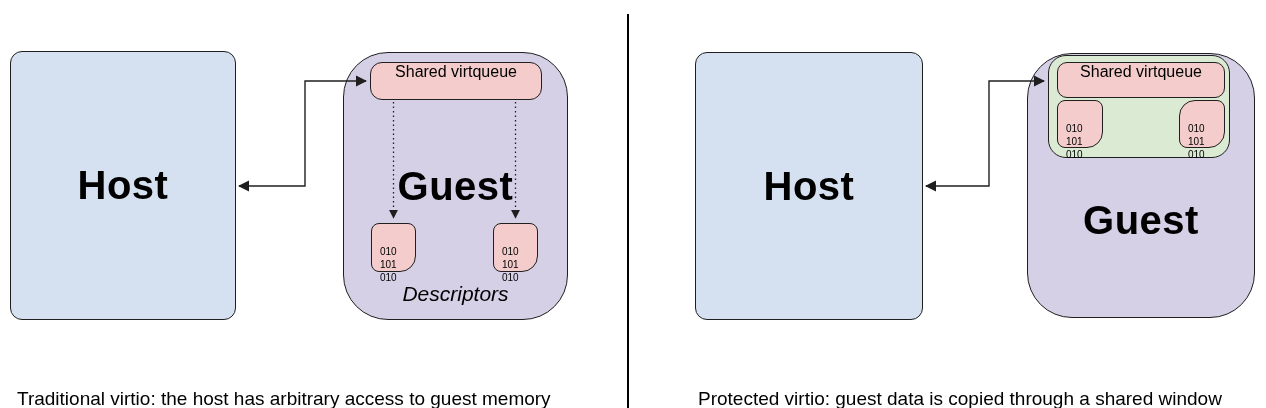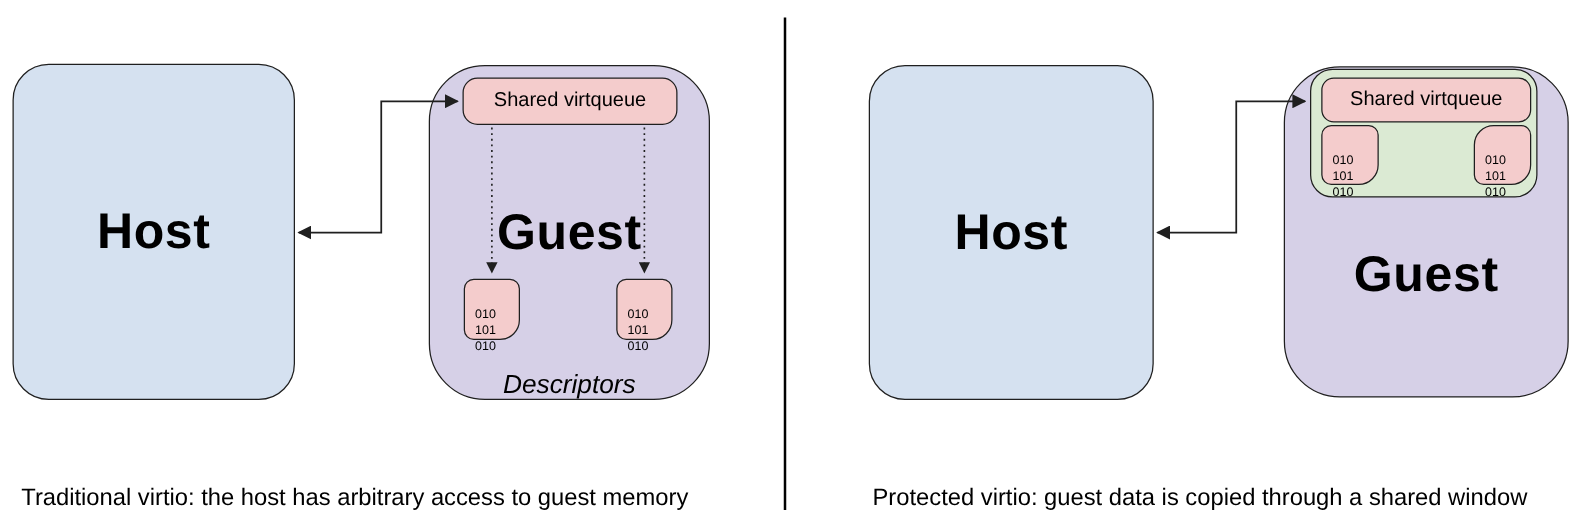--- a/index.html
+++ b/index.html
@@ -9,32 +9,32 @@
     --window-fill:#dbead3;
     --border:#1f1f1f;
   }
   html,body{margin:0;padding:0;background:#ffffff;}
   .canvas{
     position:relative;width:1266px;height:408px;background:#ffffff;
     font-family:"Liberation Sans",sans-serif;color:#000;overflow:hidden;
   }
   .box{position:absolute;box-sizing:border-box;border:1.6px solid var(--border);}
   .host{
-    background:var(--host-fill);border-radius:29px;
+    background:var(--host-fill);border-radius:12px;
     display:flex;align-items:center;justify-content:center;
   }
   .guest{
     background:var(--guest-fill);border-radius:45px;
     display:flex;align-items:center;justify-content:center;
   }
   .big-label{font-size:40px;font-weight:bold;letter-spacing:.5px;}
   .queue{
     position:absolute;box-sizing:border-box;border:1.6px solid var(--border);
     background:var(--queue-fill);border-radius:12px;
-    display:flex;align-items:center;justify-content:center;
+    display:flex;align-items:flex-start;justify-content:center;
     font-size:16px;
   }
   .window{
     position:absolute;box-sizing:border-box;border:1.6px solid var(--border);
     background:var(--window-fill);border-radius:18px;
   }
   .bits{
     position:absolute;box-sizing:border-box;border:1.4px solid var(--border);
     background:var(--queue-fill);border-radius:8px 8px 16px 8px;
     font-size:10px;line-height:13px;padding:21px 0 0 8px;
@@ -70,21 +70,21 @@
     <div>101</div>
     <div>010</div>
   </div>
 
   <div class="bits" style="left:493px;top:223px;width:45px;height:49px;">
     <div>010</div>
     <div>101</div>
     <div>010</div>
   </div>
 
-  <div class="descriptors" style="left:343px;top:296px;width:225px;">Descriptors</div>
+  <div class="descriptors" style="left:343px;top:282px;width:225px;">Descriptors</div>
 
   <div class="caption" style="left:17px;top:360px;">Traditional virtio: the host has arbitrary access to guest memory</div>
 
   <div class="box host" style="left:695px;top:52px;width:228px;height:268px;">
     <span class="big-label">Host</span>
   </div>
 
   <div class="box guest" style="left:1027px;top:53px;width:228px;height:265px;">
     <span class="big-label" style="margin-top:70px;">Guest</span>
   </div>

